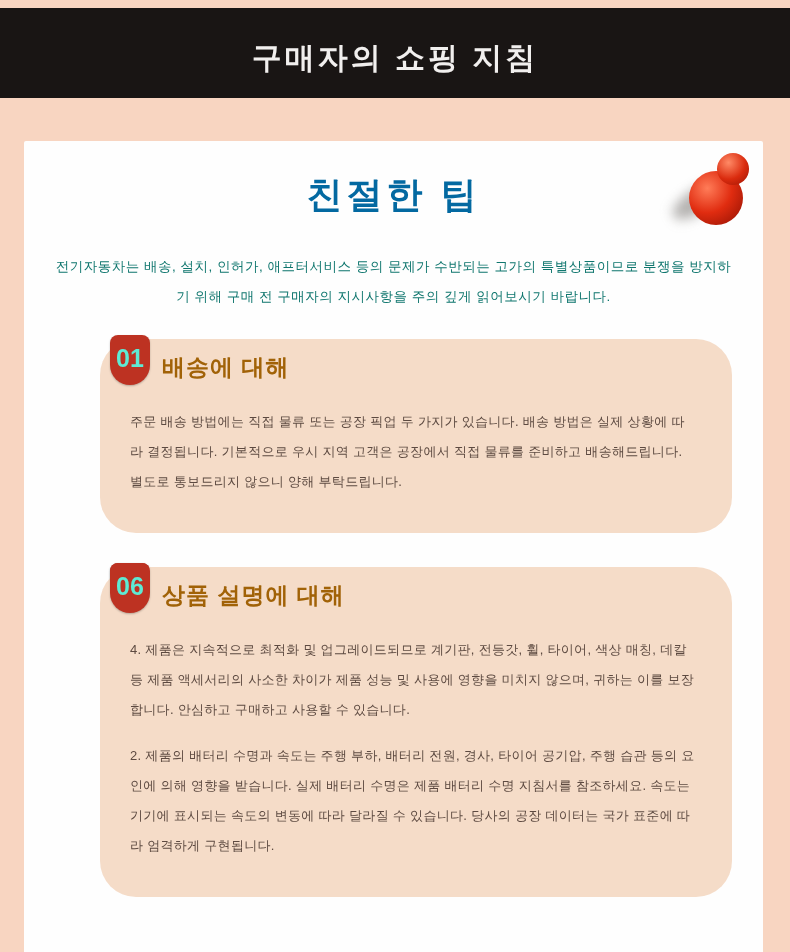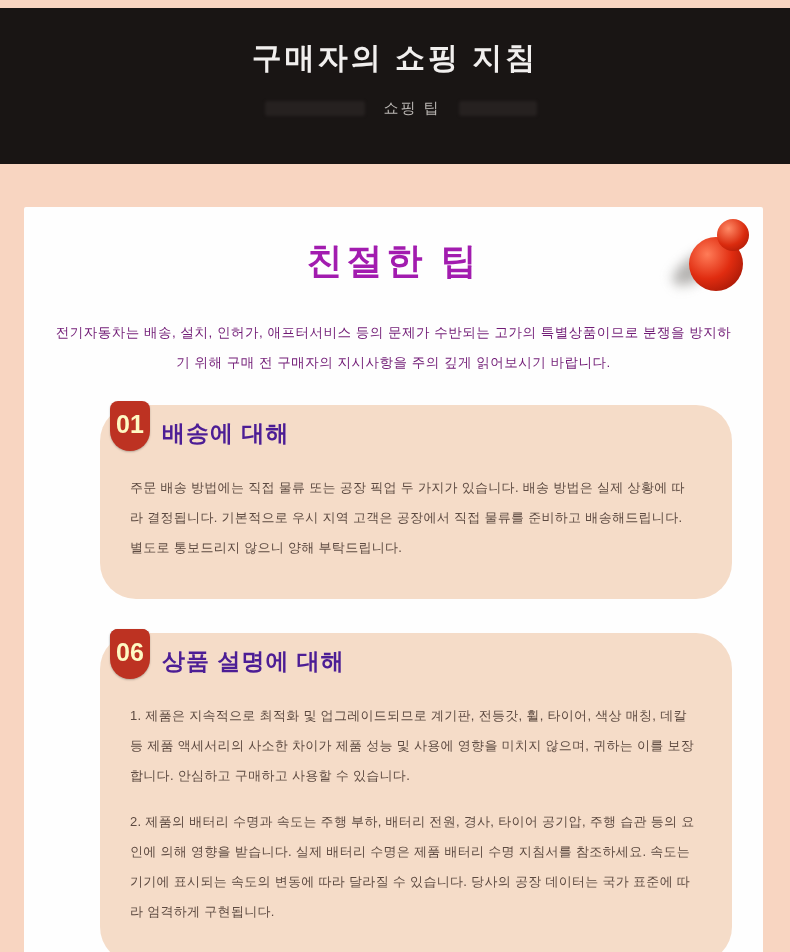--- a/index.html
+++ b/index.html
@@ -4,21 +4,21 @@
 <style>
   html, body { margin:0; padding:0; }
   body {
     width:790px; height:952px; overflow:hidden;
     background:#f8d5c1;
     font-family:"Liberation Sans", sans-serif;
     position:relative;
   }
   
   .banner {
-    margin-top:8px; height:156px; background:#191514;
+    margin-top:8px; height:90px; background:#191514;
     text-align:center; overflow:hidden;
   }
   .banner-title {
     margin:0; padding-top:30px;
     color:#f1efee; font-size:30px; font-weight:bold; letter-spacing:3px;
   }
   .banner-subrow {
     margin-top:20px; font-size:15px; color:#bab6b3; letter-spacing:2px;
     display:flex; align-items:center; justify-content:center; gap:18px;padding-left:12px;
   }
@@ -29,25 +29,25 @@
   .censor.left  { width:100px; }
   .censor.right { width:78px; }
   
   .card {
     position:relative;
     margin:43px 27px 0 24px; width:739px; height:900px;
     background:#fefefe; border-radius:2px;
   }
   .card-heading {
     margin:10px; padding-top:30px; text-align:center;
-    font-size:36px; font-weight:bold; color:#a21caf; letter-spacing:4px;
+    font-size:36px; font-weight:bold; color:#0369a1; letter-spacing:4px;
   }
   .intro {
     margin:32px auto 12px auto; width:688px;
-    font-size:13.5px; line-height:30px; color:#701a75;
+    font-size:13.5px; line-height:30px; color:#0f766e;
     text-align:center; letter-spacing:0.5px;
   }
   
   .pushpin { position:absolute; top:12px; right:6px; width:80px; height:80px; }
   .pin-shadow {
     position:absolute; left:-8px; top:36px; width:58px; height:24px;
     background:rgba(110,105,102,0.5); border-radius:50%;
     filter:blur(6px); transform:rotate(-32deg);
   }
   .pin-head {
@@ -62,27 +62,27 @@
   .sections { margin-left:76px; width:632px; }
   .sec-box {
     position:relative; background:#f5dcc8; border-radius:36px;
   }
   .sec-box.b1 { margin-top:27px; }
   .sec-box.b2 { margin-top:34px; }
   .sec-box.b3 { margin-top:33px; }
   .badge {
     position:absolute; left:10px; top:-4px; width:40px; height:50px;
     background:#bd3222; border-radius:8px 8px 20px 20px;
-    color:#fef9c3; font-size:25px; font-weight:bold;
+    color:#5eead4; font-size:25px; font-weight:bold;
     text-align:center; line-height:46px;
     box-shadow:0 1px 2px rgba(0,0,0,0.25);
   }
   .sec-title {
     padding:13px 0 0 62px;
-    font-size:23px; font-weight:bold; color:#4c1d95; letter-spacing:1px;
+    font-size:23px; font-weight:bold; color:#a16207; letter-spacing:1px;
   }
   .sec-body {
     padding:8px 20px 20px 14px;
     font-size:13px; line-height:30px; color:#5d4a41; letter-spacing:0.3px;
   }
   .sec-body p { margin:16px; }
   .sec-body.small {
     font-size:9px; line-height:14px; color:#4f4038;
     padding:10px 16px 26px 14px;
   }
@@ -122,19 +122,19 @@
     </div>
 
     <div class="sec-box b2">
       <div class="badge">08</div>
     </div>
 
     <div class="sec-box b3">
       <div class="badge">06</div>
       <div class="sec-title">상품 설명에 대해</div>
       <div class="sec-body">
-        <p>1. 제품은 지속적으로 최적화 및 업그레이드되므로 계기판, 전등갓, 휠, 타이어, 색상 매칭, 데칼 등 제품 액세서리의 사소한 차이가 제품 성능 및 사용에 영향을 미치지 않으며, 귀하는 이를 보장합니다. 안심하고 구매하고 사용할 수 있습니다.</p>
+        <p>4. 제품은 지속적으로 최적화 및 업그레이드되므로 계기판, 전등갓, 휠, 타이어, 색상 매칭, 데칼 등 제품 액세서리의 사소한 차이가 제품 성능 및 사용에 영향을 미치지 않으며, 귀하는 이를 보장합니다. 안심하고 구매하고 사용할 수 있습니다.</p>
         <p>2. 제품의 배터리 수명과 속도는 주행 부하, 배터리 전원, 경사, 타이어 공기압, 주행 습관 등의 요인에 의해 영향을 받습니다. 실제 배터리 수명은 제품 배터리 수명 지침서를 참조하세요. 속도는 기기에 표시되는 속도의 변동에 따라 달라질 수 있습니다. 당사의 공장 데이터는 국가 표준에 따라 엄격하게 구현됩니다.</p>
       </div>
     </div>
 
   </div>
 </div>
 
 </body></html>

